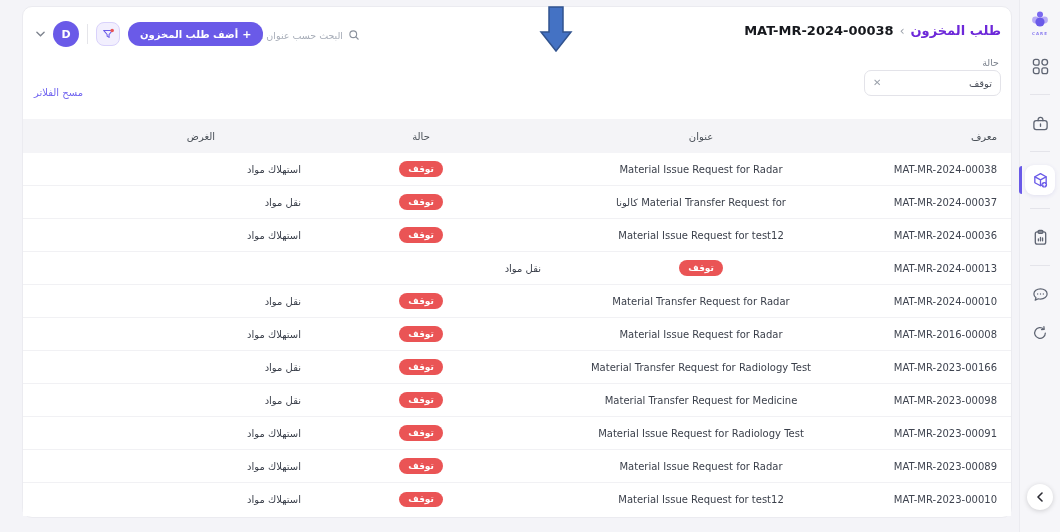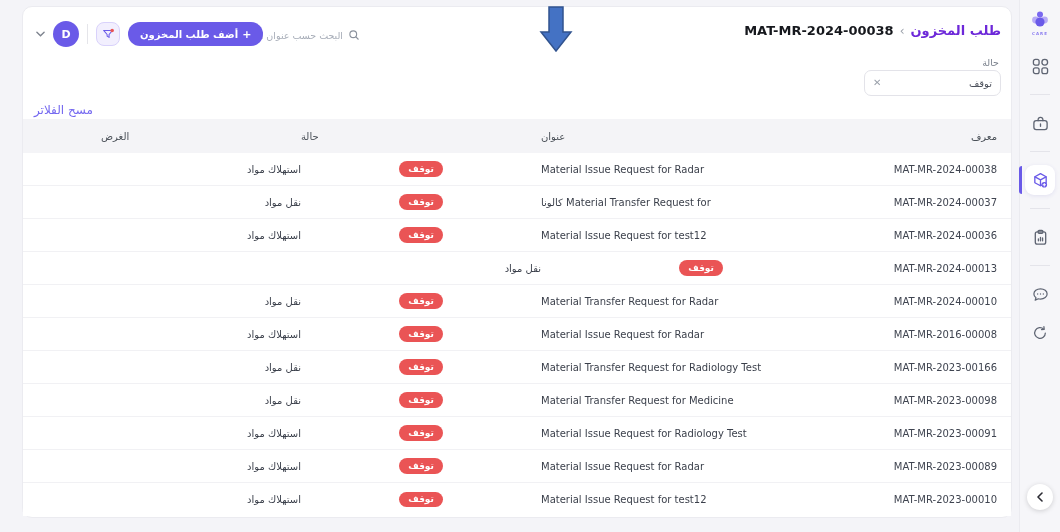--- a/index.html
+++ b/index.html
@@ -72,35 +72,35 @@
 
   
   .filter-label{ position:absolute; top:50px; right:12px; font-size:9.5px; color:#7a818c;}
   .status-filter{
     position:absolute; top:63px; right:10px; width:137px; height:26px;
     border:1px solid #e3e3e9; border-radius:7px; background:#fff;
     display:flex; align-items:center; justify-content:space-between; padding:0 8px 0 8px; cursor:pointer;
   }
   .status-filter .value{ font-size:10px; color:#4a4f5a; }
   .status-filter .clear{ font-size:10px; color:#9aa0aa; cursor:pointer; line-height:1;}
-  .clear-filters{ position:absolute; top:96px; right:auto; left:11px; font-size:12px; color:#7367f0; cursor:pointer;}
+  .clear-filters{ position:absolute; top:80px; right:auto; left:11px; font-size:10px; color:#7367f0; cursor:pointer;}
 
   
   .table{ position:absolute; top:112px; left:0; right:0; }
   .thead,.trow{ display:grid; grid-template-columns:150px 320px 240px 200px 1fr; align-items:center; }
   .thead{ height:34px; background:#f4f4f7; font-size:10px; color:#4a5058; }
   .trow{ height:33px; border-bottom:1px solid #f1f1f4; font-size:10px; cursor:pointer; background:#fff;}
   .trow:last-child{ border-bottom:none; }
   .cell{ overflow:hidden; white-space:nowrap; }
   .cell-id{ direction:ltr; text-align:right; padding-right:14px; color:#3f4450;}
-  .cell-title{ text-align:left; color:#3a3f4a;}
+  .cell-title{ text-align:center; color:#3a3f4a;}
   .cell-status{ text-align:center;}
   .cell-purpose{ color:#3a3f4a;}
   .th-id{ text-align:right; padding-right:14px;}
-  .th-title,.th-status,.th-purpose{ text-align:left;}
+  .th-title,.th-status,.th-purpose{ text-align:center;}
   .badge{
     display:inline-block; background:#ea5455; color:#fff; font-size:9px; font-weight:bold;
     padding:2.5px 9px; border-radius:10px; line-height:1.2;
   }
 
   
   .annotation-arrow{ position:absolute; top:6px; left:538px; width:36px; height:47px; z-index:20; pointer-events:none;}
 </style>
 </head>
 <body>

